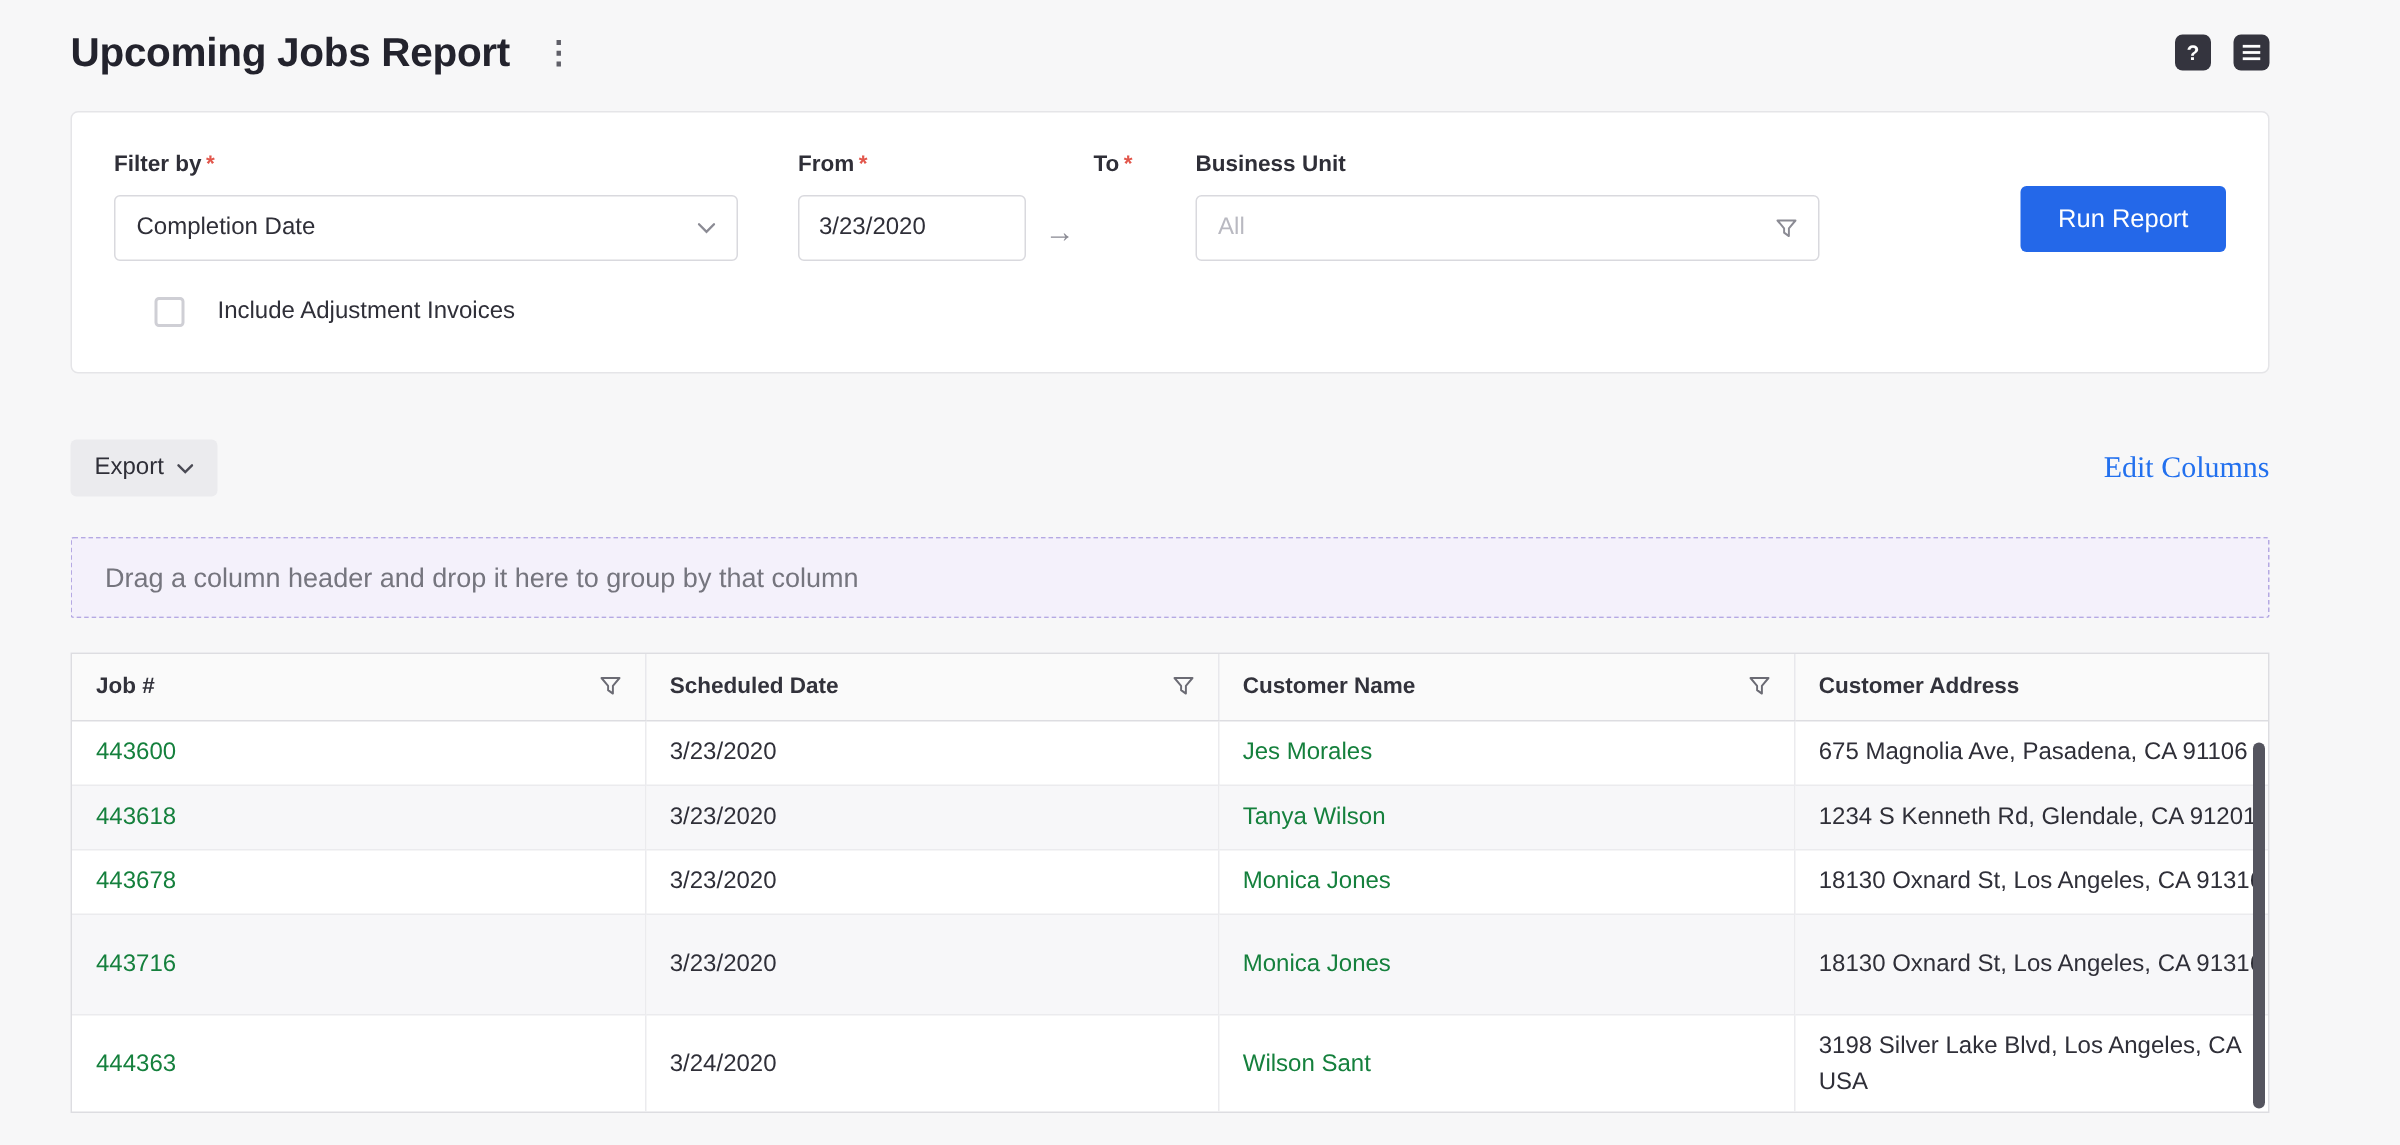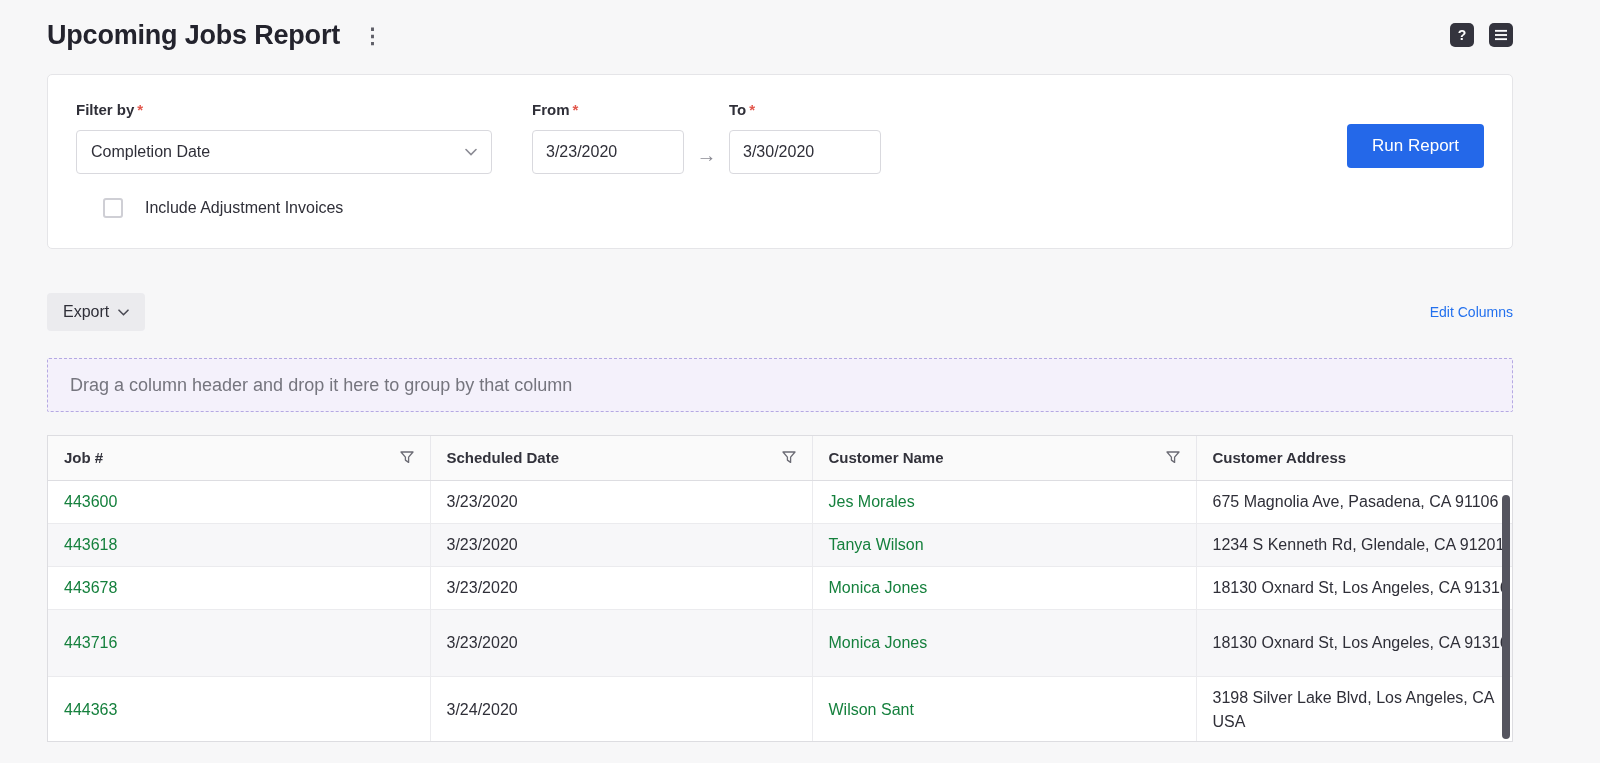--- a/index.html
+++ b/index.html
@@ -57,21 +57,21 @@
   }
   .checkbox-label { font-size: 16px; color: #2f2f38; }
 
   
   .toolbar { margin-top: 44px; display: flex; align-items: center; justify-content: space-between; }
   .export-btn {
     background: #ebebee; border: none; border-radius: 4px; height: 38px; padding: 0 16px;
     display: flex; align-items: center; gap: 9px; font-size: 16px; color: #2f2f38;
     font-family: "Liberation Sans", sans-serif; cursor: pointer;
   }
-  .edit-columns { color: #2270ee; font-size: 14px; text-decoration: none; cursor: pointer; }
+  .edit-columns { color: #2270ee; font-size: 20px; text-decoration: none; cursor: pointer; font-family: Liberation Serif, serif; }
 
   
   .group-bar {
     margin-top: 27px; height: 54px; background: #f4f1fb; border: 1px dashed #b5a9e3; border-radius: 2px;
     display: flex; align-items: center; padding: 0 22px; color: #75757e; font-size: 18px;
   }
 
   
   .table-wrap { margin-top: 23px; position: relative; background: #fff; border: 1px solid #dddde1; height: 307px; overflow: hidden; }
   table { width: 100%; border-collapse: collapse; table-layout: fixed; }
@@ -143,23 +143,33 @@
         <label class="field-label">
           <span>From</span><span class="req">*</span>
         </label>
         <input class="text-input" value="3/23/2020" style="">
       </div>
       <div class="arrow-sep">→</div>
       <div>
         <label class="field-label">
           <span>To</span><span class="req">*</span>
         </label>
-        <input class="text-input" value="3/30/2020" style="">
       </div>
       <div class="gap-42"></div>
+      <div>
+        <label class="field-label">Business Unit</label>
+        <div class="select-box">
+          <span class="placeholder">All</span>
+          <span class="funnel-icon">
+            <svg width="14" height="13" viewBox="0 0 14 13">
+                <path d="M1 1h12L8.6 6.2v5.2L5.4 9.1V6.2L1 1z" fill="none" stroke="#8b8b94" stroke-width="1.3" stroke-linejoin="round"></path>
+              </svg>
+          </span>
+        </div>
+      </div>
       <button class="run-btn">Run Report</button>
     </div>
   </section>
 
   <div class="toolbar">
     <button class="export-btn">
       <span>Export</span>
       <span class="chev-icon">
         <svg width="11" height="7" viewBox="0 0 11 7">
             <path d="M1 1.2l4.5 4.5L10 1.2" stroke="#4a4a54" stroke-width="1.6" fill="none" stroke-linecap="round"></path>

